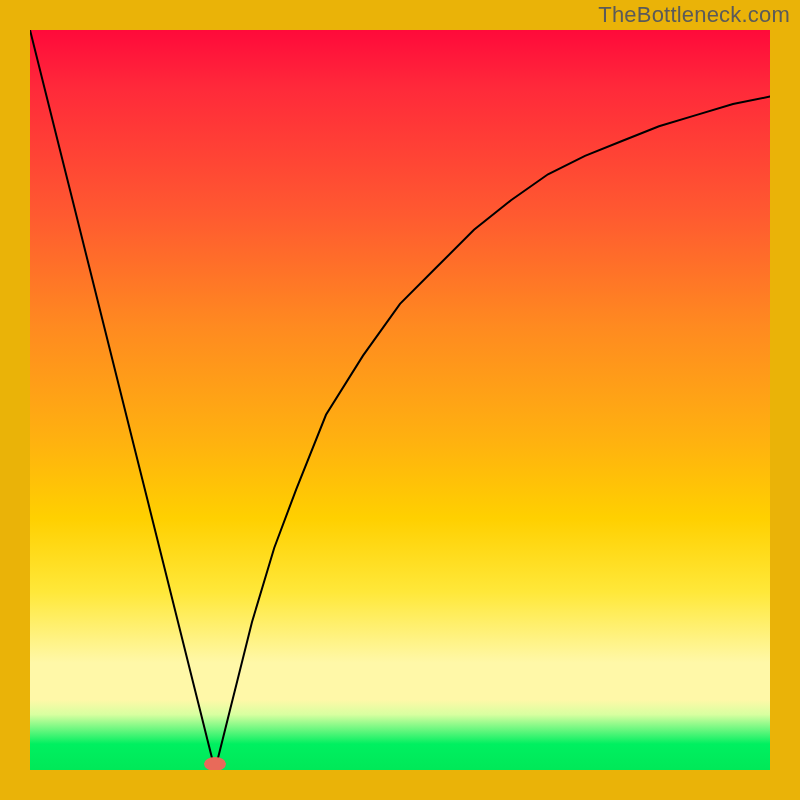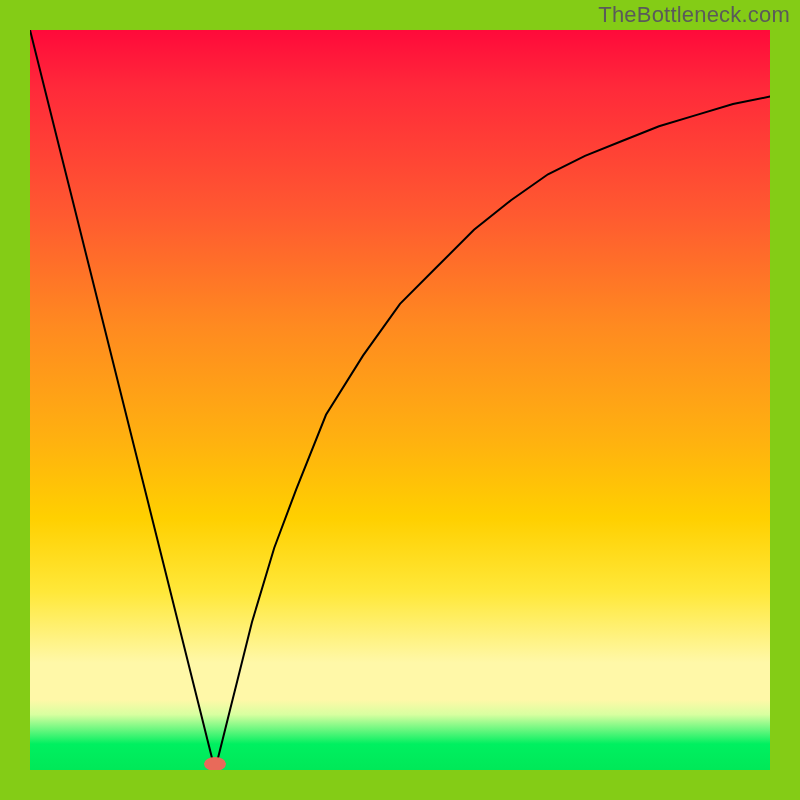--- a/index.html
+++ b/index.html
@@ -8,21 +8,21 @@
     width: 800px;
     height: 800px;
     overflow: hidden;
     background: #000;
     font-family: Arial, Helvetica, sans-serif;
   }
   .frame {
     position: relative;
     width: 800px;
     height: 800px;
-    background: #84cc16;
+    background: #eab308;
   }
   .plot-area {
     position: absolute;
     left: 30px;
     top: 30px;
     width: 740px;
     height: 740px;
     overflow: hidden;
     
     background: linear-gradient(

